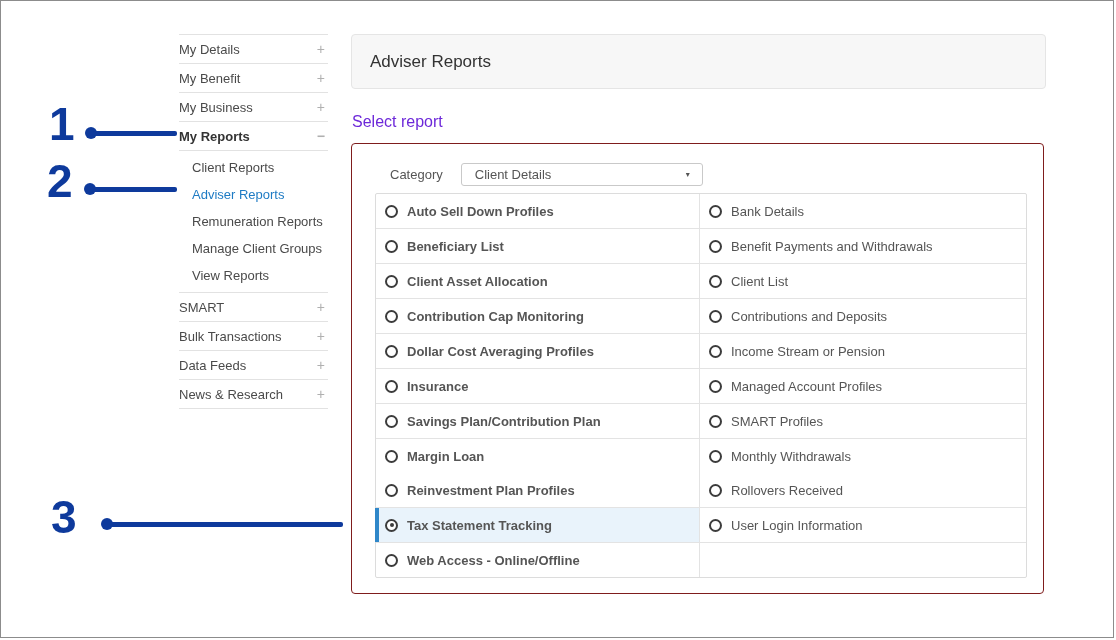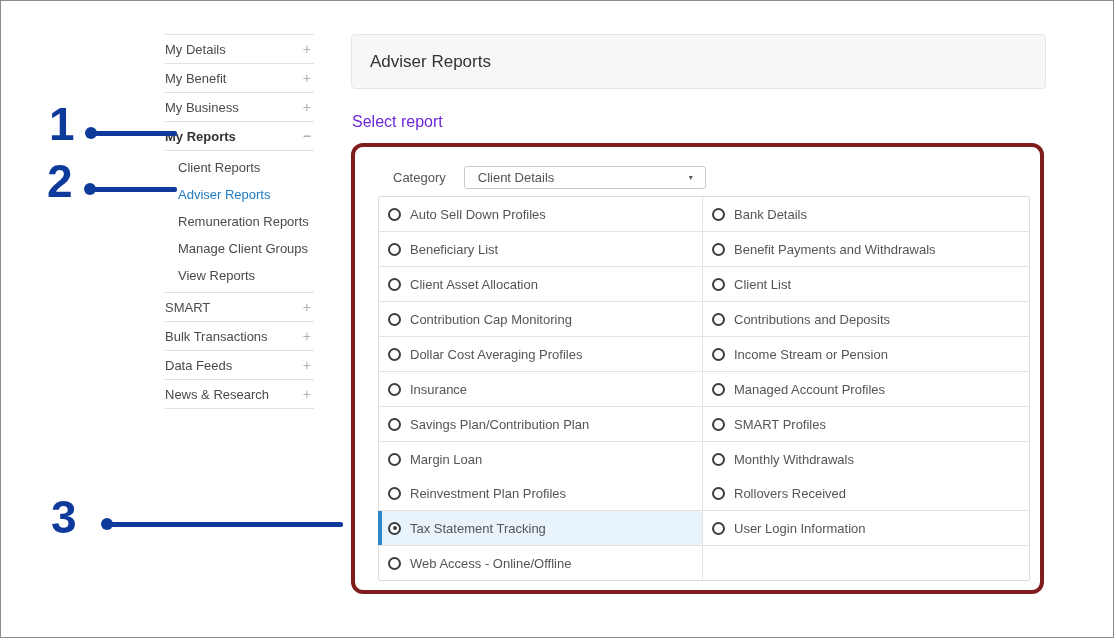--- a/index.html
+++ b/index.html
@@ -1,51 +1,51 @@
 <!DOCTYPE html>
 <html><head>
 <meta charset="utf-8">
 <style>
   * { margin:0; padding:0; box-sizing:border-box; }
   body { font-family:"Liberation Sans", sans-serif; background:#fff; }
   .frame { position:relative; width:1114px; height:638px; border:1px solid #8c8c8c; background:#fff; overflow:hidden; }
 
   
-  .sidebar { position:absolute; left:164px; top:33px; width:149px; border-top:1px solid #e2e2e2; }
+  .sidebar { position:absolute; left:178px; top:33px; width:149px; border-top:1px solid #e2e2e2; }
   .side-item { height:29px; display:flex; align-items:center; justify-content:space-between;
                border-bottom:1px solid #e2e2e2; color:#4a4a4a; font-size:13px; cursor:pointer; }
   .side-item.bold { font-weight:bold; color:#333; }
   .expander { color:#b0b0b0; font-size:14px; padding-right:3px; }
   .side-sub { border-bottom:1px solid #e2e2e2; padding:3px 0; }
   .side-sub-item { height:27px; display:flex; align-items:center; padding-left:13px;
                    font-size:13px; color:#4a4a4a; cursor:pointer; }
   .side-sub-item.active { color:#1e7bc4; }
 
   
   .page-header { position:absolute; left:350px; top:33px; width:695px; height:55px;
                  background:#f7f7f7; border:1px solid #e5e5e5; border-radius:4px;
                  display:flex; align-items:center; padding-left:18px; font-size:17px; color:#333; }
   .select-report { position:absolute; left:351px; top:112px; font-size:16px; color:#6d28d9; }
 
   .panel { position:absolute; left:350px; top:142px; width:693px; height:451px;
-           border:4px solid #7f1d1d; border-radius:12px; background:#fff; }
+           border:1px solid #7f1d1d; border-radius:4px; background:#fff; }
 
   .category-row { position:absolute; left:38px; top:19px; display:flex; align-items:center; }
   .category-label { font-size:13px; color:#555; margin-right:18px; }
   .dropdown { width:242px; height:23px; border:1px solid #c9c9c9; border-radius:3px;
               display:flex; align-items:center; padding-left:13px; position:relative;
               font-size:13px; color:#555; background:#fff; cursor:pointer;text-align:center; }
   .dropdown .arrow { position:absolute; right:12px; font-size:8px; color:#555; }
 
   .report-table { position:absolute; left:23px; top:49px; width:652px;
                   border:1px solid #dcdcdc; border-radius:2px; }
   .t-row { display:flex; border-bottom:1px solid #e3e3e3; }
   .t-row:last-child { border-bottom:none; }
   .t-cell { display:flex; flex-direction:column; justify-content:center; position:relative; }
-  .t-cell.left  { width:324px; border-right:1px solid #e3e3e3; }
+  .t-cell.left  { width:324px; border-right:1px solid #e3e3e3;font-weight:bold; }
   .t-cell.right { width:326px; }
   .option { display:flex; align-items:center; height:34px; padding-left:9px; cursor:pointer; }
   .radio { width:13px; height:13px; border:2px solid #3c3c3c; border-radius:50%;
            margin-right:9px; flex:none; position:relative; background:#fff; }
   .radio.checked::after { content:""; position:absolute; left:2.5px; top:2.5px;
                           width:4px; height:4px; border-radius:50%; background:#3c3c3c; }
   .option-label { font-size:13px; color:#555; }
   .t-cell.selected { background:#e9f3fb; }
   .t-cell.selected::before { content:""; position:absolute; left:-1px; top:0; bottom:0;
                              width:4px; background:#2f87c9; }

